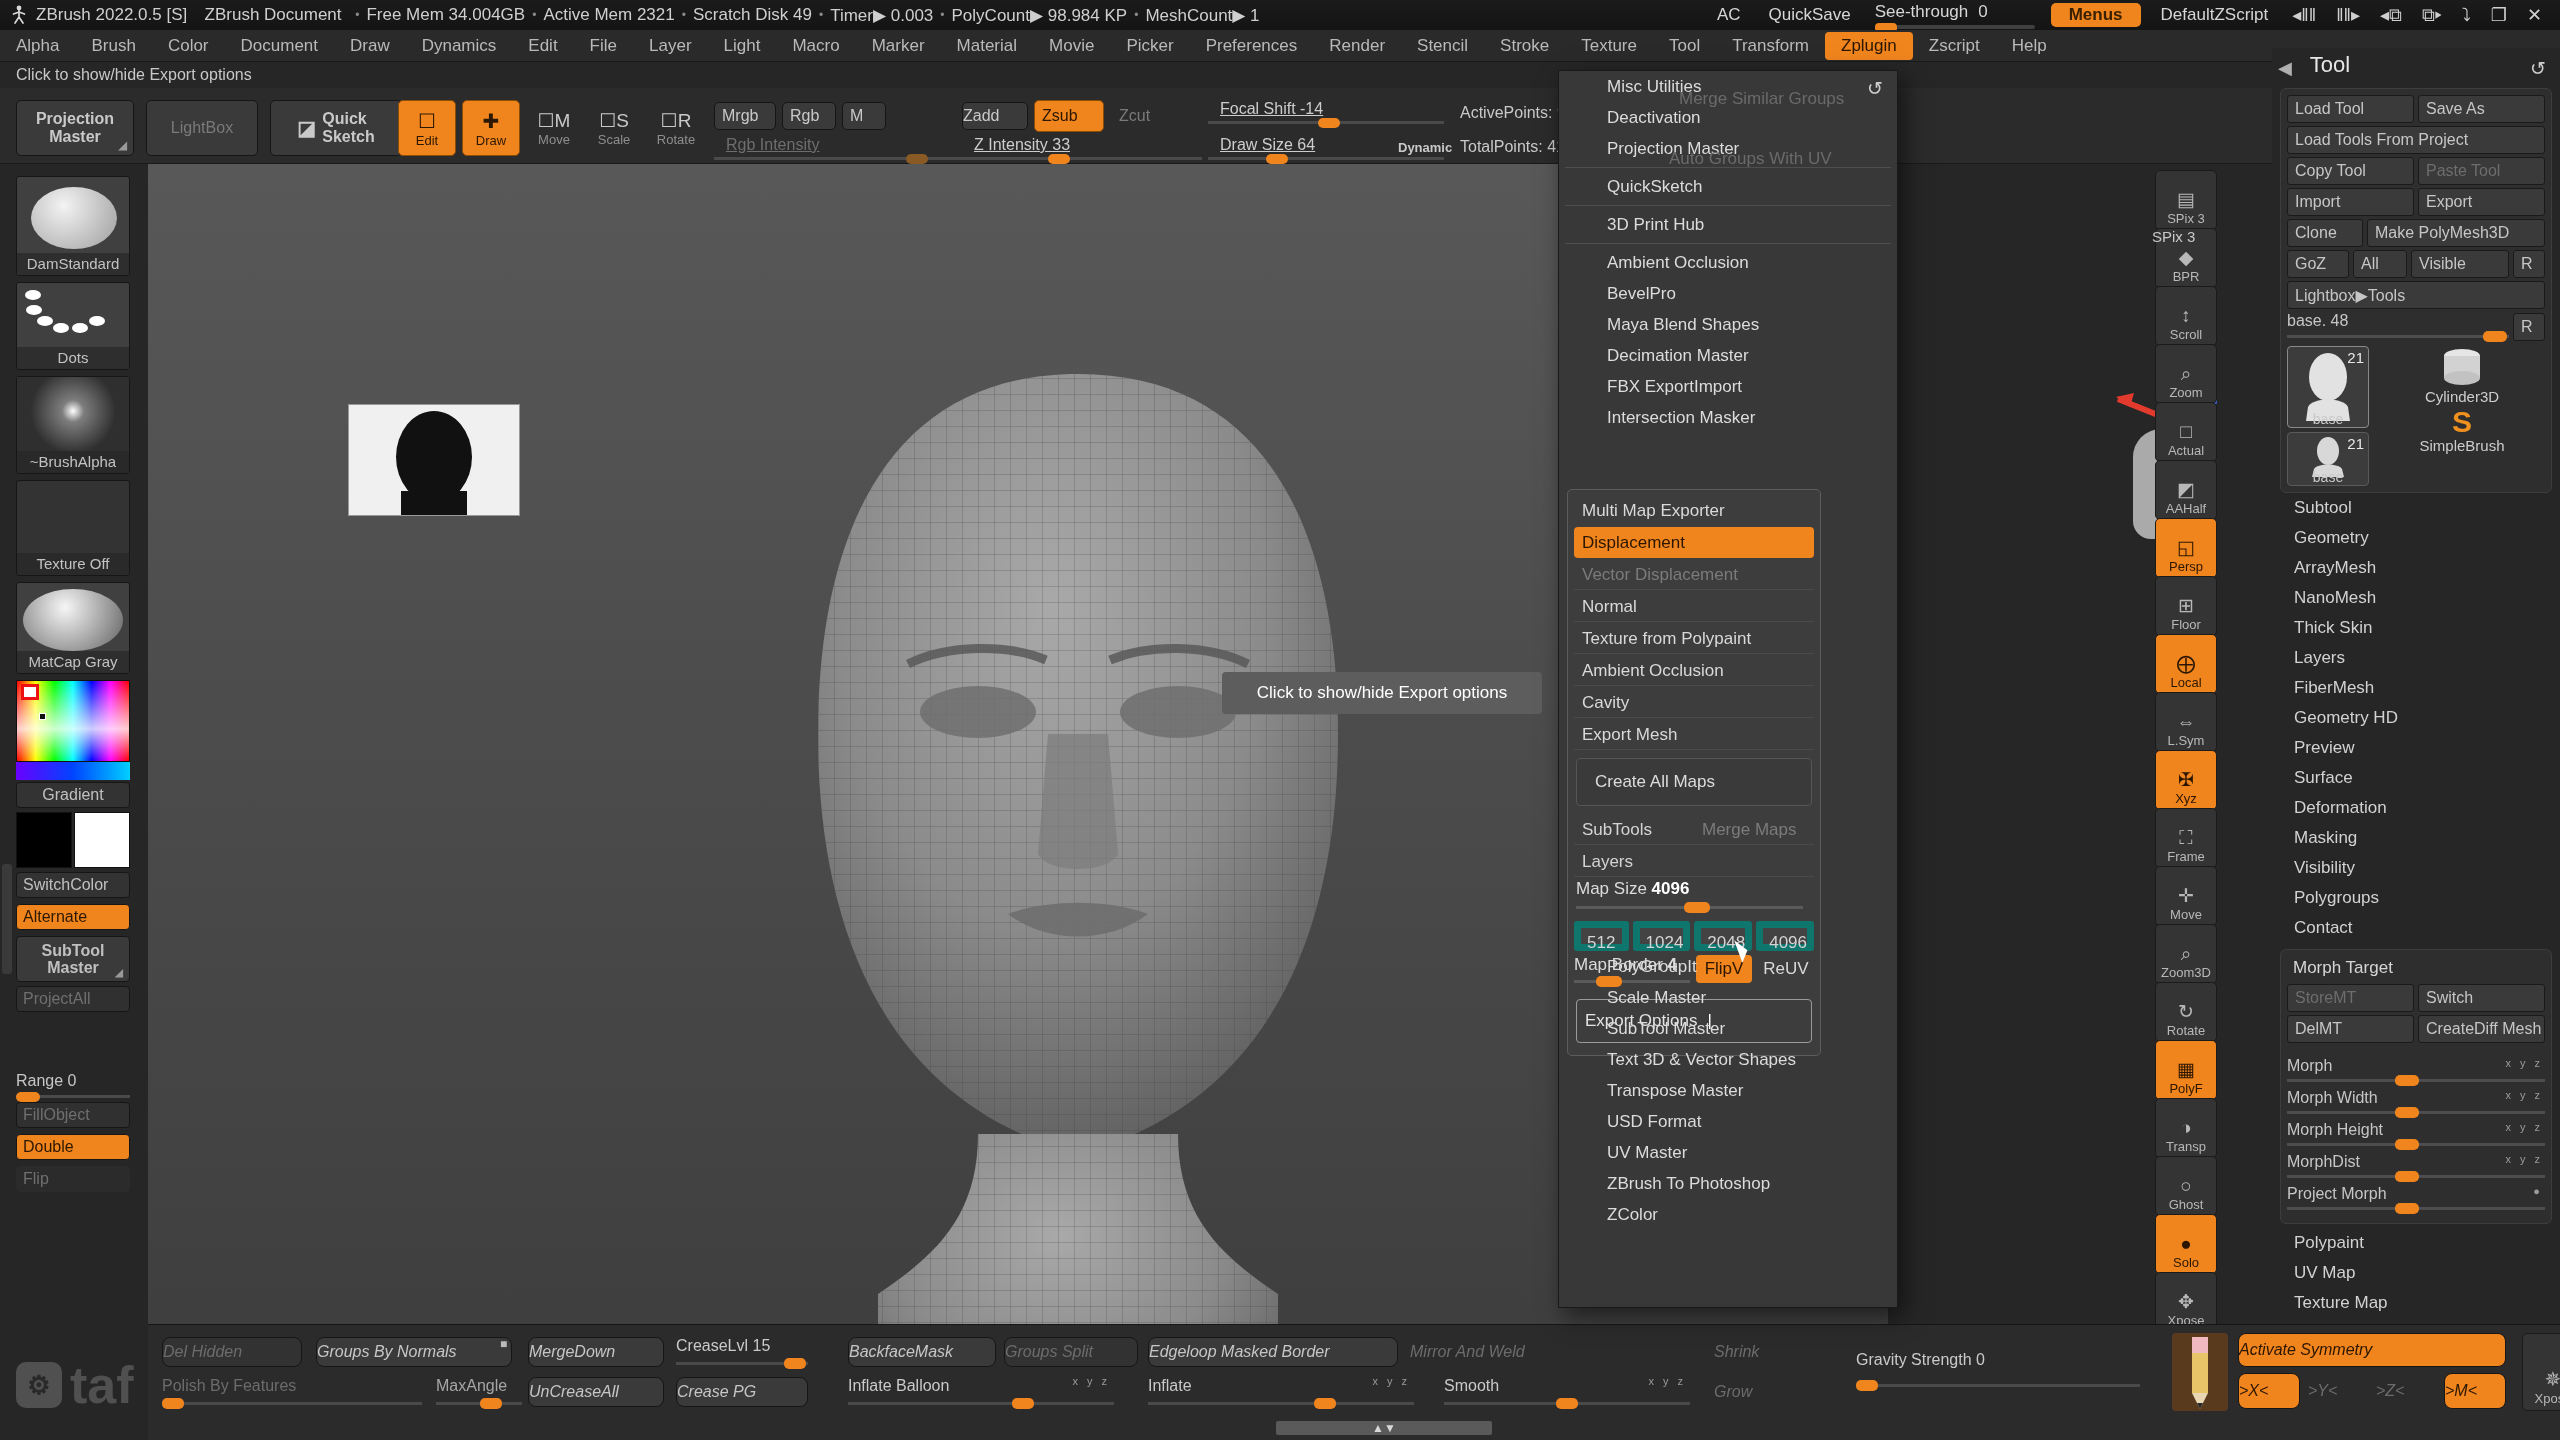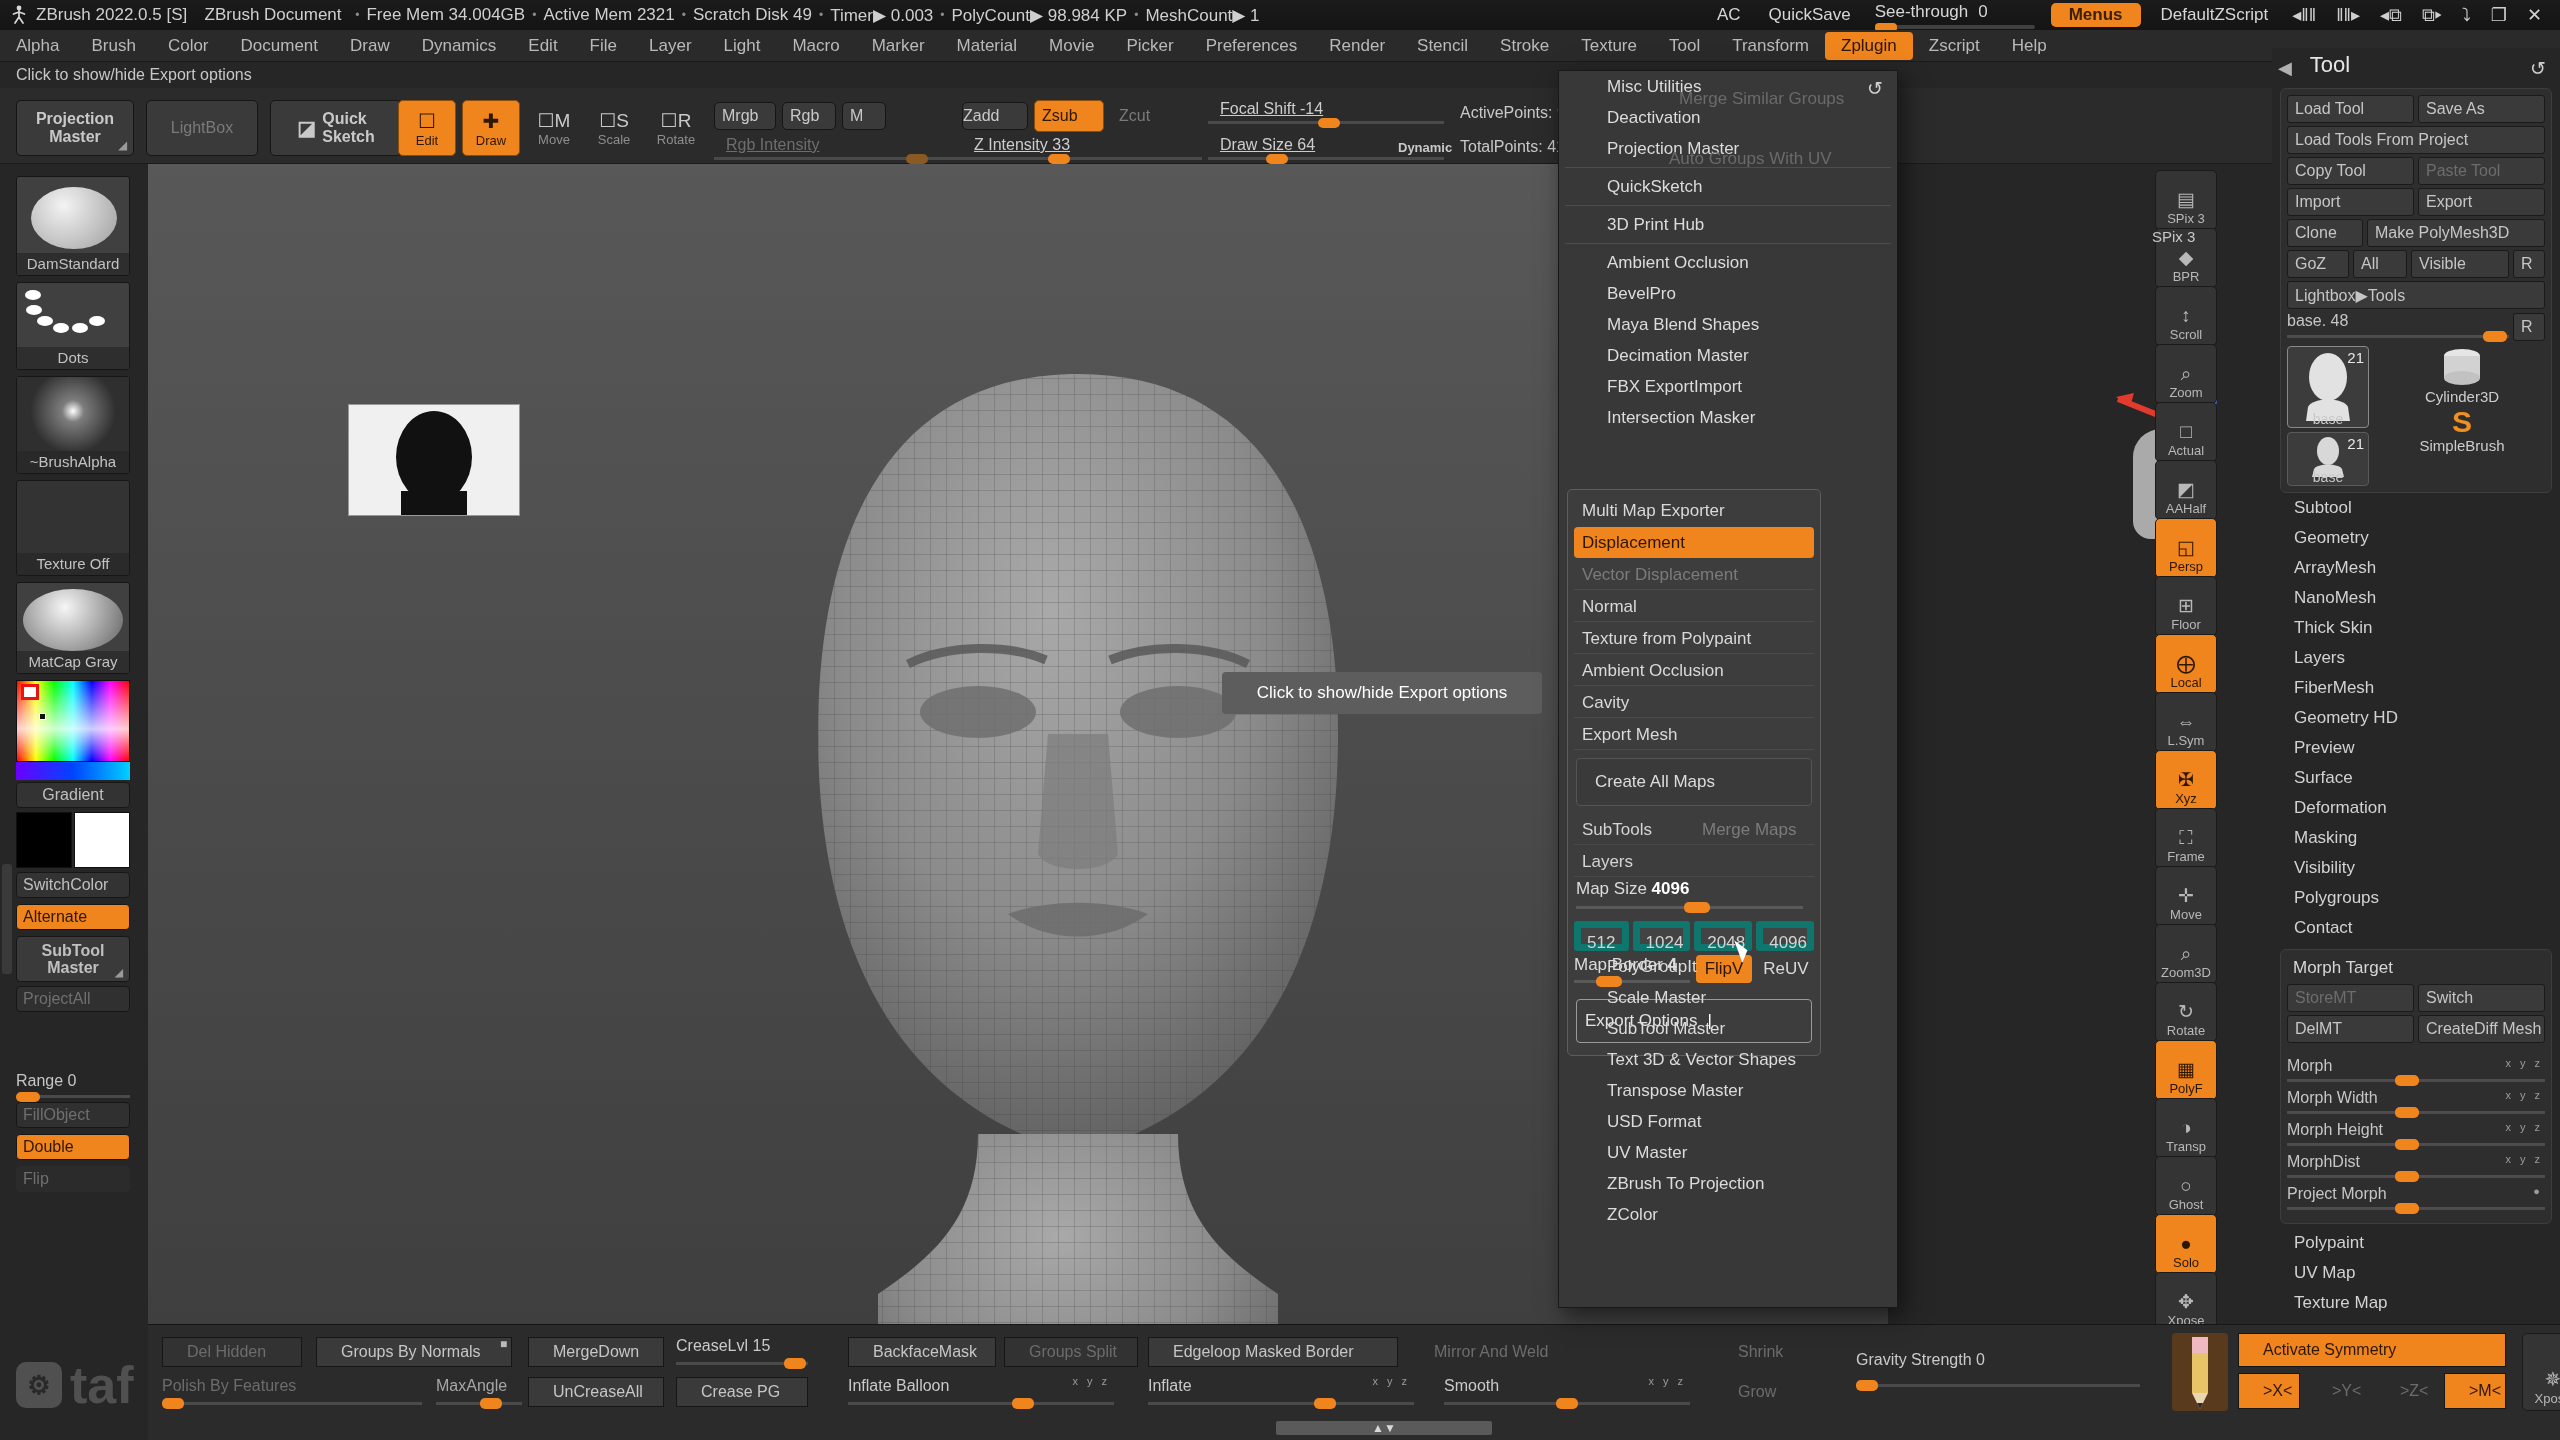--- a/index.html
+++ b/index.html
@@ -146,22 +146,22 @@
   .thumbcell { width:82px; height:82px; background:#3c3c3c; border:1px solid #5a5a5a;
     border-radius:4px; position:relative; }
   .thumbcell .n { position:absolute; right:4px; top:2px; font-size:15px; color:#e8e8e8; }
   .thumbcell .c { position:absolute; bottom:0; left:0; width:100%; text-align:center;
     font-size:14px; color:#c9c9c9; }
 
   
   .bshelf { position:absolute; left:148px; top:1324px; width:2412px; height:116px;
     background:#2b2b2b; border-top:1px solid #161616; }
   .bbtn { position:absolute; background:#3a3a3a; border:1px solid #161616;
-    border-radius:0; color:#c6c6c6; font-size:16px; display:flex; align-items:center;
-    padding-left:24px; height:30px; }
+    border-radius:8px; color:#c6c6c6; font-size:16px; display:flex; align-items:center;
+    padding-left:0; height:30px;font-style:italic; }
   .bbtn.dim { color:#6c6c6c; background:#323232; }
   .bbtn.on { background:#f0851e; color:#2c1600; }
   .bsl { position:absolute; height:30px; }
   .bsl .l { font-size:16px; color:#cacaca; white-space:nowrap; }
   .bsl .l.dim { color:#6c6c6c; }
   .bsl .t { position:absolute; left:0; bottom:2px; height:3px; width:100%; background:#4a4a4a; }
   .bsl .k { position:absolute; bottom:-2px; width:22px; height:11px; background:#f0851e; border-radius:5px; }
   .bsl .xyz { position:absolute; right:4px; top:-2px; font-size:11px; color:#9b9b9b; letter-spacing:3px; }
 
   .watermark { position:absolute; left:16px; top:1355px; font-size:52px; color:#6a6a6a;
@@ -523,21 +523,21 @@
     </div>
 
     <div id="zfooter" style="position:absolute;top:880px;left:0;width:100%;">
         <div class="zrow">PolyGroupIt</div>
         <div class="zrow">Scale Master</div>
         <div class="zrow">SubTool Master</div>
         <div class="zrow">Text 3D &amp; Vector Shapes</div>
         <div class="zrow">Transpose Master</div>
         <div class="zrow">USD Format</div>
         <div class="zrow">UV Master</div>
-        <div class="zrow">ZBrush To Projection</div>
+        <div class="zrow">ZBrush To Photoshop</div>
         <div class="zrow">ZColor</div>
       </div>
 
     <div style="position:absolute;left:120px;top:18px;font-size:17px;color:#6a6a6a;">Merge Similar Groups</div>
     <div style="position:absolute;left:110px;top:78px;font-size:17px;color:#6a6a6a;">Auto Groups With UV</div>
   </div>
 
   <div class="tooltip-box">Click to show/hide Export options</div>
   <div class="cursor-arrow"></div>
 

